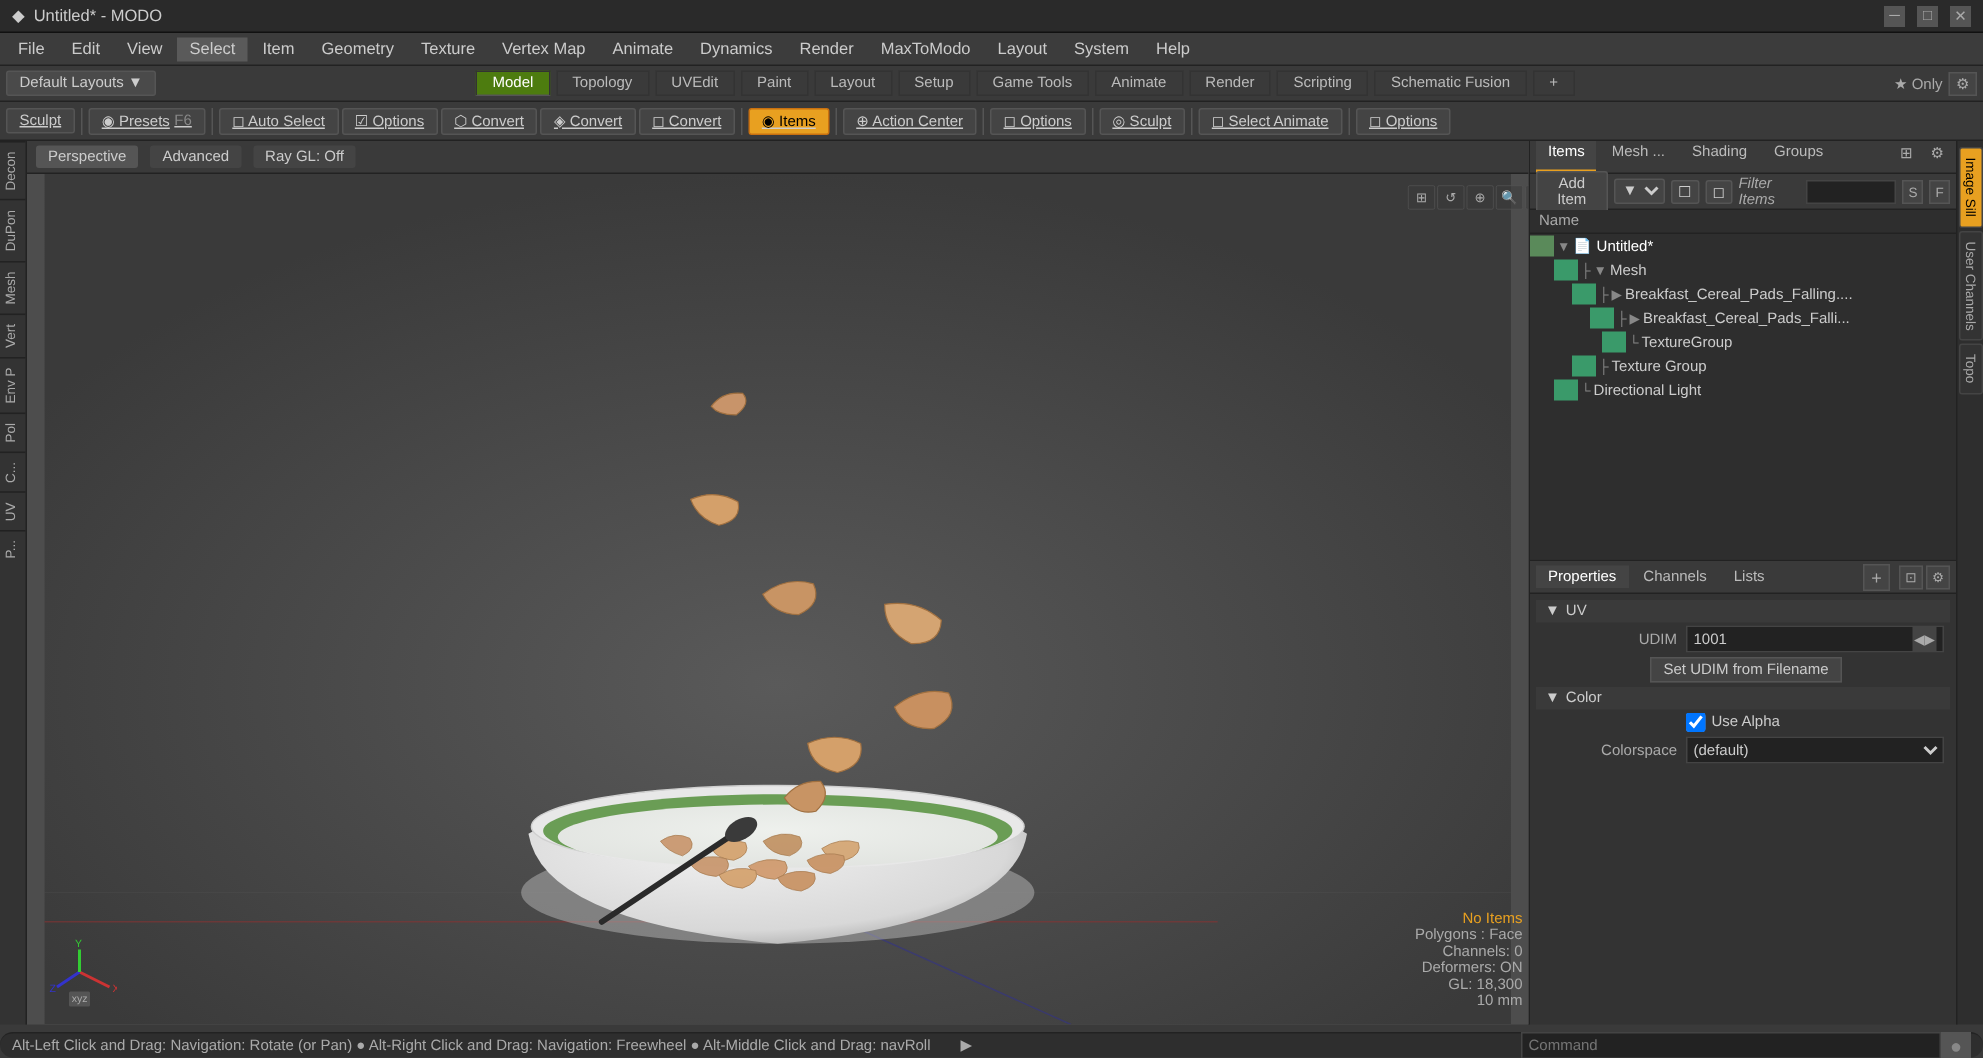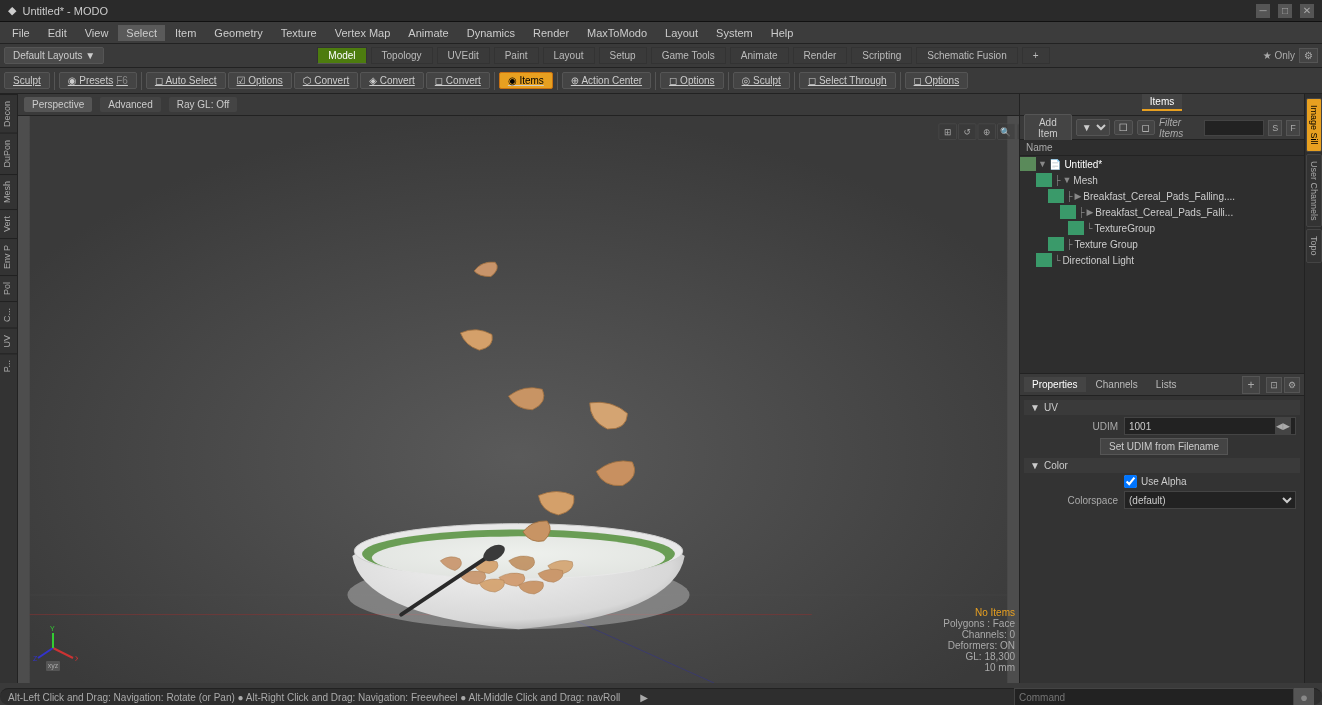--- a/index.html
+++ b/index.html
@@ -95,22 +95,22 @@
     #right-panel {
       width: 285px; background: #333; border-left: 1px solid #222;
       display: flex; flex-direction: column;
     }
 
     
     #items-panel {
       flex: 0 0 280px; display: flex; flex-direction: column; border-bottom: 1px solid #222;
     }
     #items-tabs {
-      height: 22px; background: #3a3a3a; display: flex; align-items: center;
-      padding: 0 4px; gap: 2px; border-bottom: 1px solid #222; flex-direction: column;
+      height: 22px; background: #3a3a3a; display: flex; 
+      padding: 0 4px; gap: 2px; border-bottom: 1px solid #222;
     }
     .items-tab { padding: 2px 8px; font-size: 10px; color: #bbb; cursor: pointer; }
     .items-tab.active { background: #444; color: #fff; border-bottom: 2px solid #e8a020; }
     .items-tab-right { margin-left: auto; display: flex; gap: 4px; }
     .items-tab-right span { padding: 2px 4px; font-size: 10px; color: #aaa; cursor: pointer; }
 
     #items-toolbar {
       height: 24px; background: #3a3a3a; display: flex; align-items: center;
       padding: 0 4px; gap: 4px; border-bottom: 1px solid #222;
     }
@@ -237,21 +237,21 @@
   <button class="mode-btn">◻ Convert</button>
   <div class="mode-sep"></div>
   <button class="mode-btn items-active" style="background:#e8a020;color:#000;border-color:#c87010;">◉ Items</button>
   <div class="mode-sep"></div>
   <button class="mode-btn">⊕ Action Center</button>
   <div class="mode-sep"></div>
   <button class="mode-btn">◻ Options</button>
   <div class="mode-sep"></div>
   <button class="mode-btn">◎ Sculpt</button>
   <div class="mode-sep"></div>
-  <button class="mode-btn">◻ Select Through</button>
+  <button class="mode-btn">◻ Select Animate</button>
   <div class="mode-sep"></div>
   <button class="mode-btn">◻ Options</button>
 </div>
 
 <div id="main-content" style="display:flex; height: calc(705px - 22px - 22px - 24px - 26px - 22px);">
 
   <div id="left-sidebar">
     <div class="left-tab">Decon</div>
     <div class="left-tab">DuPon</div>
     <div class="left-tab">Mesh</div>

